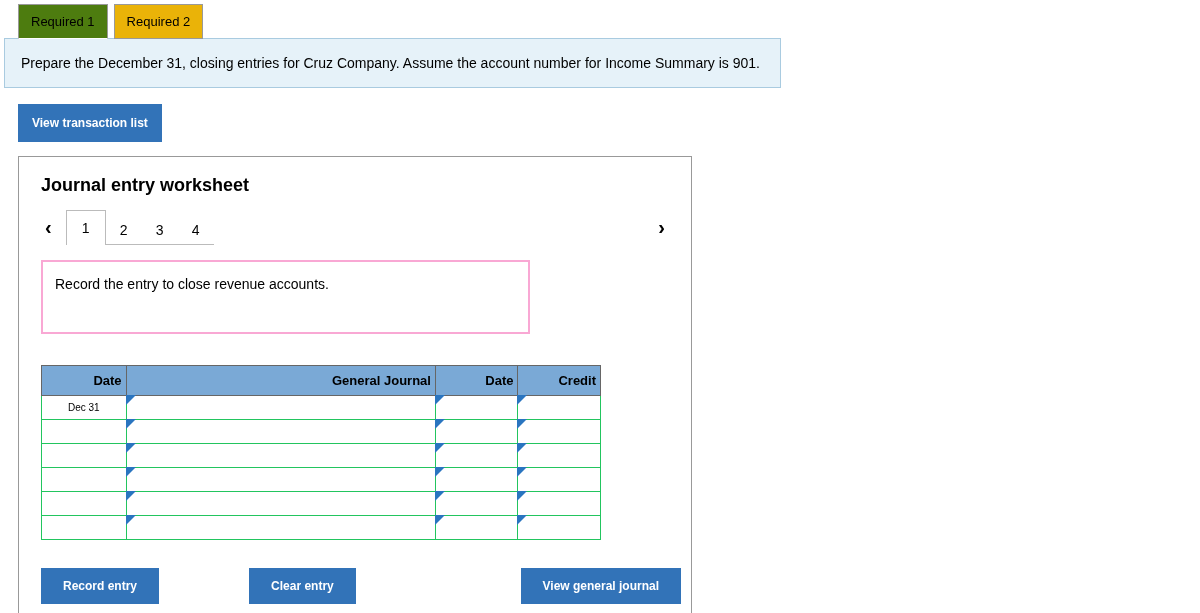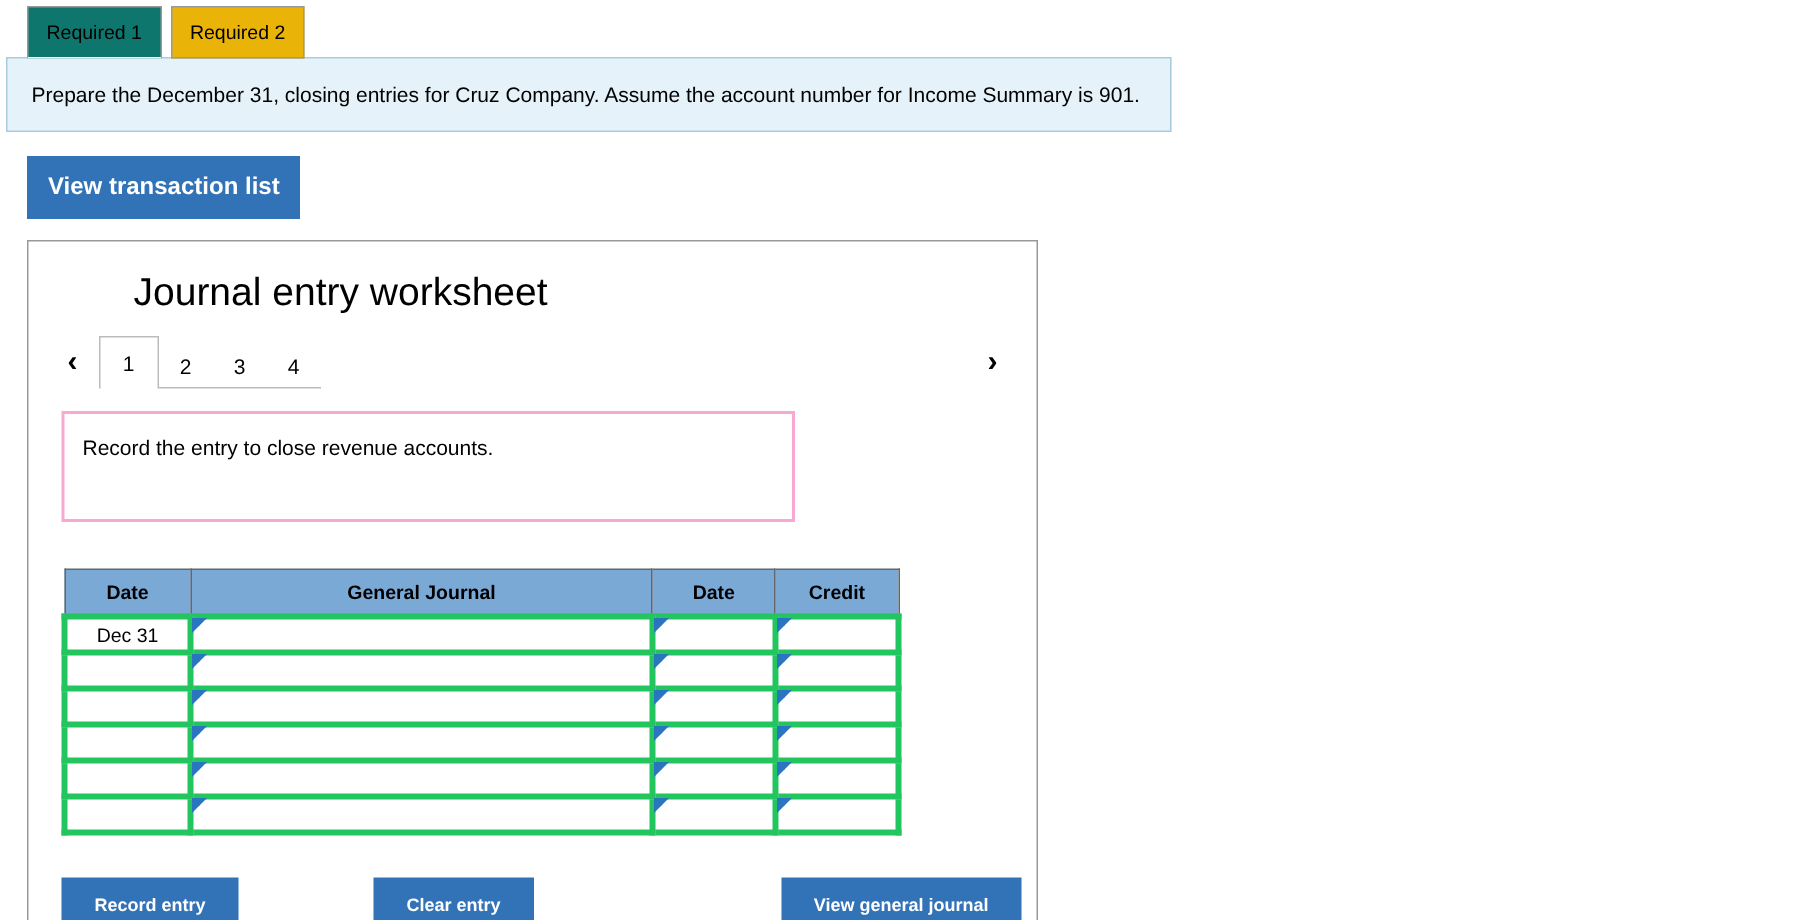--- a/index.html
+++ b/index.html
@@ -11,21 +11,21 @@
     padding: 4px 0 0 4px;
   }
   .tabs-row {
     display: flex;
     gap: 6px;
     padding-left: 14px;
   }
   .req-tab {
     border: 1px solid #999;
     padding: 9px 12px;
-    background: #0f766e;
+    background: #4d7c0f;
     font-size: 13px;
     cursor: pointer;
     position: relative;
     z-index: 2;
   }
   .req-tab.active {
     border-bottom: 1px solid #fff;
   }
   .req-tab.inactive {
     background: #eab308;
@@ -39,38 +39,37 @@
     font-size: 14px;
     width: 777px;
     position: relative;
     z-index: 1;
   }
   .view-txn {
     margin: 16px 0 0 14px;
     background: #3273b8;
     color: #fff;
     font-weight: bold;
-    font-size: 16px;
+    font-size: 12px;
     padding: 12px 14px;
     border: none;
     cursor: pointer;
     font-family: Arial, sans-serif;
   }
   .worksheet {
     margin: 14px 0 0 14px;
     border: 1px solid #999;
     width: 674px;
     padding: 18px 22px 22px 22px;
   }
   .ws-title {
     font-family: Verdana, Arial, sans-serif;
-    font-size: 26px;
-    font-weight: normal;
+    font-size: 18px;
+    font-weight: bold;
     margin-bottom: 14px;
-    margin-left: 48px;
   }
   .ws-nav {
     display: flex;
     align-items: center;
     gap: 0;
     margin-bottom: 16px;
     height: 34px;
   }
   .nav-arrow {
     font-size: 20px;
@@ -122,32 +121,32 @@
     width: 560px;
   }
   .journal-table th {
     background: #7aa9d6;
     color: #000;
     font-family: Arial, sans-serif;
     font-size: 13px;
     font-weight: bold;
     padding: 7px 4px;
     border: 1px solid #666;
-    text-align: center;
+    text-align: right;
   }
   .journal-table th.date-h { width: 82px; }
   .journal-table th.gj-h { width: 300px; }
   .journal-table th.debit-h { width: 80px; }
   .journal-table th.credit-h { width: 80px; }
   .journal-table td {
-    border: 4px solid #22c55e;
+    border: 1px solid #22c55e;
     height: 24px;
     padding: 2px 6px;
     font-family: Arial, sans-serif;
-    font-size: 13px;
+    font-size: 10px;
     position: relative;
   }
   .journal-table td.date-c { text-align: center; }
   .dd-cell::after {
     content: "";
     position: absolute;
     left: -1px;
     top: -1px;
     width: 0; height: 0;
     border-left: 5px solid #2a75c0;

